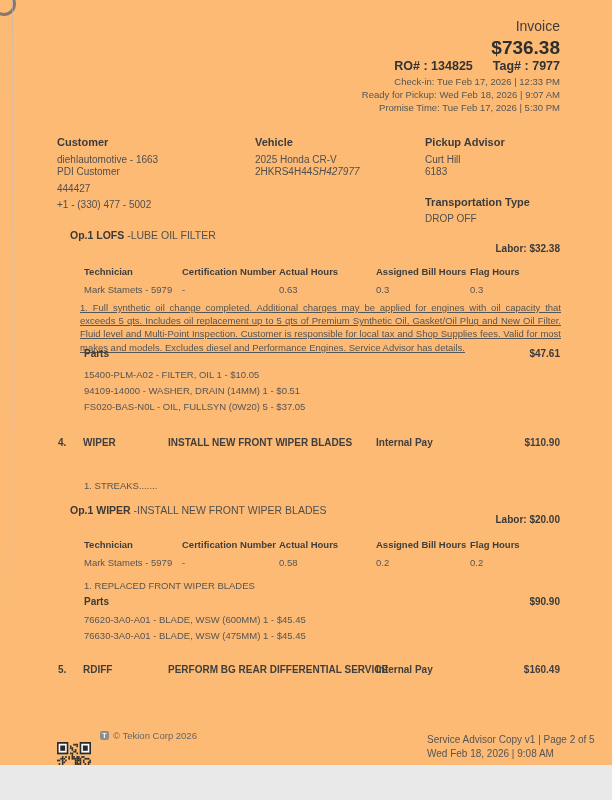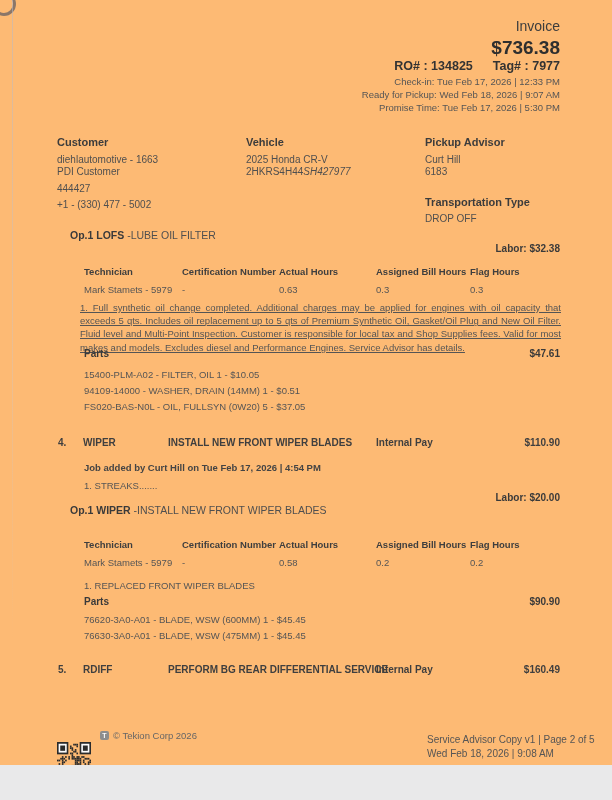--- a/index.html
+++ b/index.html
@@ -89,21 +89,21 @@
     <div>Promise Time: Tue Feb 17, 2026 | 5:30 PM</div>
   </div>
 
   <div class="block" style="left:57px;top:136px;">
     <div class="block-heading">Customer</div>
     <div class="block-line">diehlautomotive - 1663</div>
     <div class="block-line">PDI Customer</div>
     <div class="block-line mt5">444427</div>
     <div class="block-line mt4">+1 - (330) 477 - 5002</div>
   </div>
-  <div class="block" style="left:246px;top:136px;">
+  <div class="block" style="left:255px;top:136px;">
     <div class="block-heading">Vehicle</div>
     <div class="block-line">2025 Honda CR-V</div>
     <div class="block-line"><span>2HKRS4H44</span><span class="vin-italic">SH427977</span></div>
   </div>
   <div class="block" style="left:425px;top:136px;">
     <div class="block-heading">Pickup Advisor</div>
     <div class="block-line">Curt Hill</div>
     <div class="block-line">6183</div>
   </div>
   <div class="block" style="left:425px;top:196px;">
@@ -141,27 +141,26 @@
   <div class="part-item" style="top:385px;">94109-14000 - WASHER, DRAIN (14MM) 1 - $0.51</div>
   <div class="part-item" style="top:401px;">FS020-BAS-N0L - OIL, FULLSYN (0W20) 5 - $37.05</div>
 
   <div class="job-row" style="top:437px;">
     <span class="job-num">4.</span>
     <span class="job-code">WIPER</span>
     <span class="job-desc">INSTALL NEW FRONT WIPER BLADES</span>
     <span class="job-pay">Internal Pay</span>
     <span class="job-total">$110.90</span>
   </div>
-  <div class="job-added" style="top:462px;">Job added by Curt Hill on Tue Feb 17, 2026 | 4:54 PM</div>
   <div class="job-concern" style="top:480px;">1. STREAKS.......</div>
 
   <div class="op-title" style="top:504px;">
     <b>Op.1 WIPER</b><span> -INSTALL NEW FRONT WIPER BLADES</span>
   </div>
-  <div class="labor" style="top:492px;">Labor: $20.00</div>
+  <div class="labor" style="top:514px;">Labor: $20.00</div>
 
   <div class="tbl-row tbl-head" style="top:539px;">
     <span class="c1">Technician</span>
     <span class="c2">Certification Number</span>
     <span class="c3">Actual Hours</span>
     <span class="c4">Assigned Bill Hours</span>
     <span class="c5">Flag Hours</span>
   </div>
   <div class="tbl-row tbl-data" style="top:557px;">
     <span class="c1">Mark Stamets - 5979</span>

